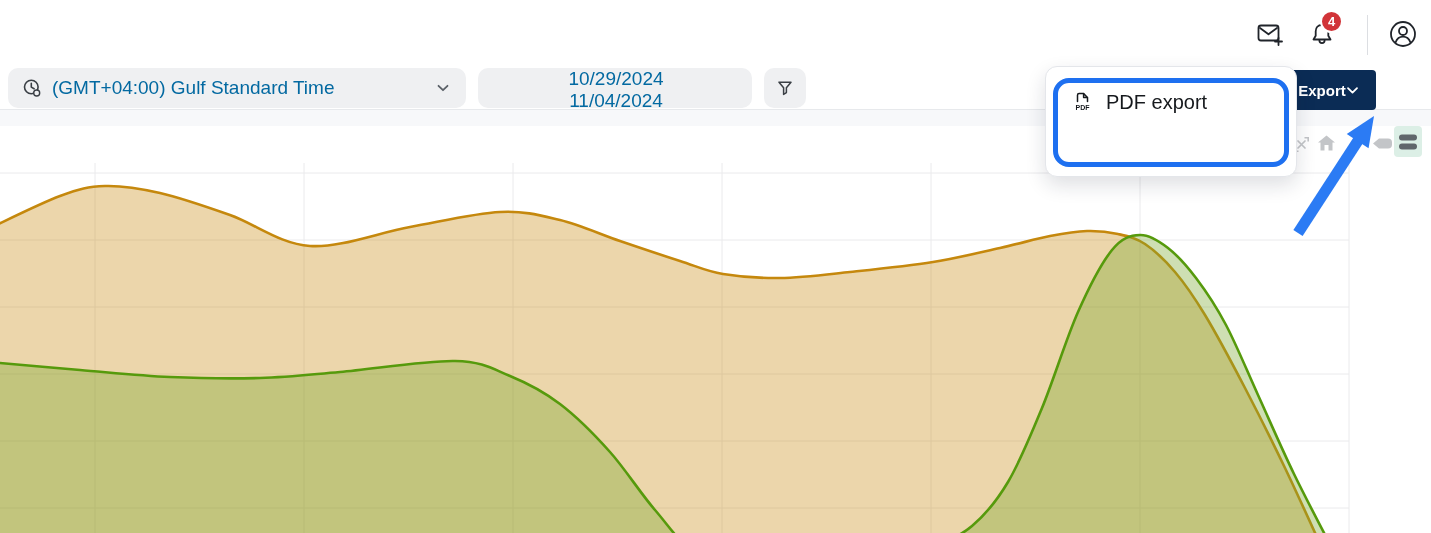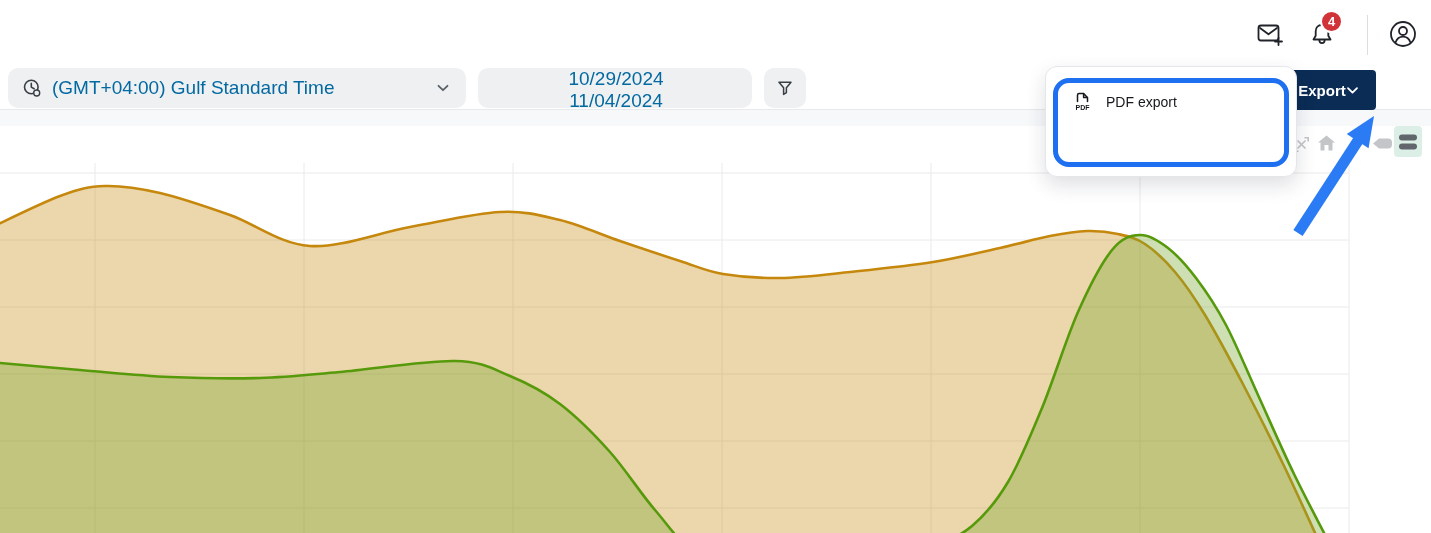--- a/index.html
+++ b/index.html
@@ -32,21 +32,21 @@
   
   #export-btn{left:1262px;top:70px;width:114px;height:40px;background:#0b2c55;border:none;border-radius:4px;
     display:flex;align-items:center;justify-content:center;z-index:10;cursor:pointer;}
   #export-btn span{color:#fff;font-size:15px;font-weight:600;}
 
   
   #export-menu{left:1045px;top:66px;width:252px;height:111px;background:#fff;border:1px solid #e4e6ea;border-radius:12px;
     box-shadow:0 8px 20px rgba(20,30,50,.14);z-index:50;box-sizing:border-box;}
   #highlight-ring{position:absolute;left:7px;right:7px;top:11px;bottom:9px;border:5px solid #1e70f0;border-radius:16px;pointer-events:none;}
   .menu-item{position:absolute;left:12px;right:12px;height:40px;display:flex;align-items:center;padding-left:14px;gap:14px;cursor:pointer;border-radius:8px;}
-  .menu-item span{font-size:14px;color:#16191d;}
+  .menu-item span{font-size:20px;color:#16191d;}
   #menu-item-pdf{top:15px;} #menu-item-csv{top:55px;}
 
   
   .ct-icon{z-index:20;display:flex;align-items:center;justify-content:center;cursor:pointer;background:none;border:none;padding:0;}
   #ct-menu{left:1394px;top:126px;width:28px;height:31px;background:#dcefe6;border-radius:4px;}
 
   #arrow-svg{position:absolute;left:0;top:0;z-index:80;pointer-events:none;}
 </style>
 </head>
 <body>

